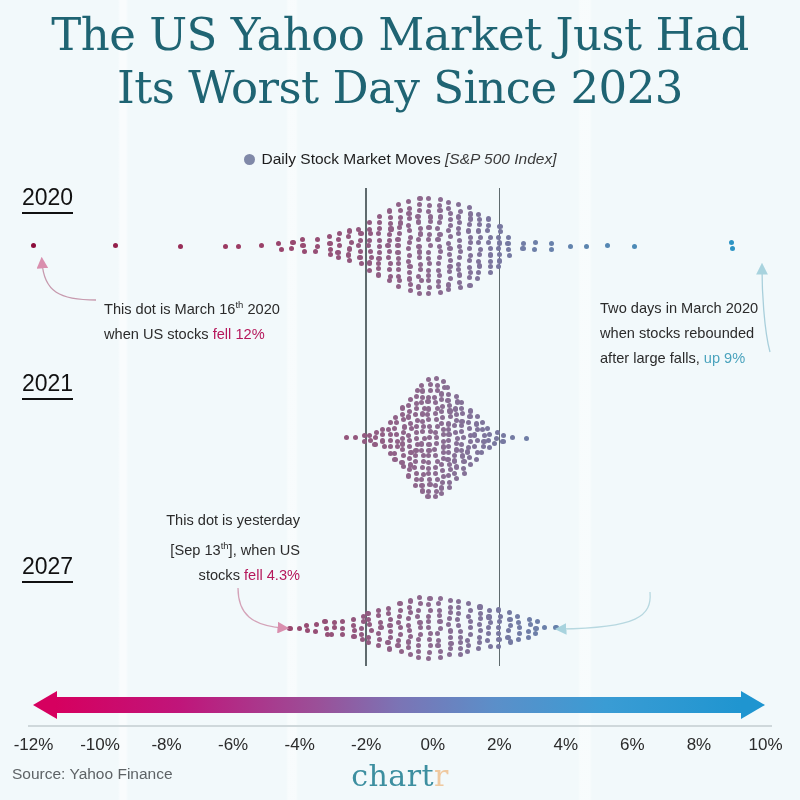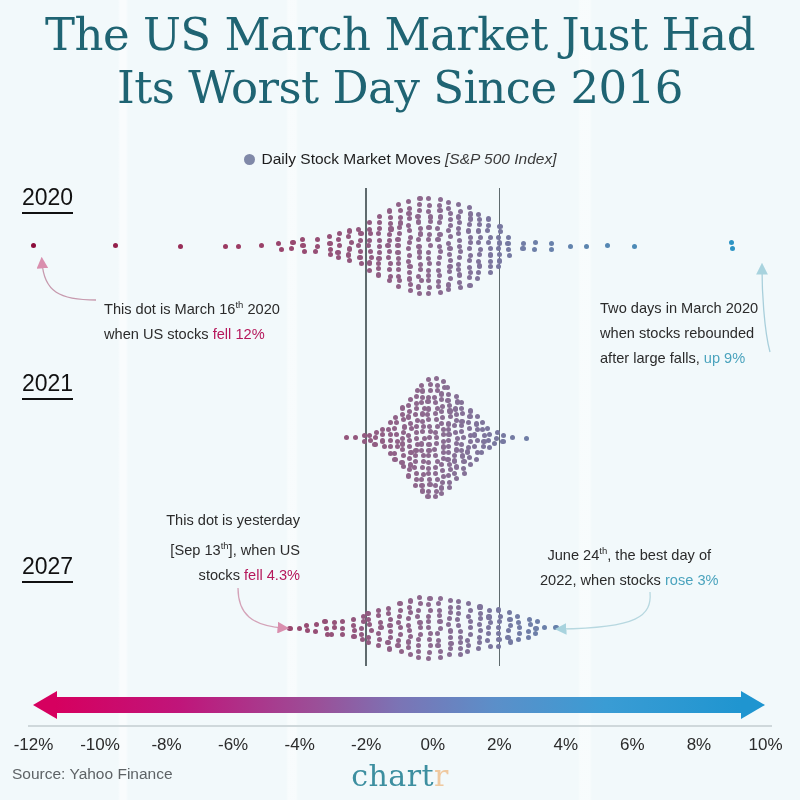--- a/index.html
+++ b/index.html
@@ -88,22 +88,22 @@
   svg.ann{position:absolute;left:0;top:0;width:800px;height:800px;pointer-events:none;overflow:visible;}
 </style>
 </head>
 <body>
 
 <div id="stage">
 
   <div class="bg-bands"></div>
 
   <div class="title">
-    <span>The US March Market Just Had</span>
-    <span class="l2">Its Worst Day Since 2016</span>
+    <span>The US Yahoo Market Just Had</span>
+    <span class="l2">Its Worst Day Since 2023</span>
   </div>
 
   <div class="legend">
     <span class="dot"></span><span>Daily Stock Market Moves</span>
     <span class="idx">[S&amp;P 500 Index]</span>
   </div>
 
   <div class="yearlbl" id="year0" style="left: 22px; top: 184px;">2020</div>
   <div class="yearlbl" id="year1" style="left: 22px; top: 370px;">2021</div>
   <div class="yearlbl" id="year2" style="left: 22px; top: 553px;">2027</div>
@@ -782,24 +782,20 @@
     <div>when stocks rebounded</div>
     <div>after large falls, <span class="rise">up 9%</span></div>
   </div>
 
   <div class="note" id="note2" style="text-align: right; left: 152px; top: 508px; width: 148px;">
     <div>This dot is yesterday</div>
     <div>[Sep 13<sup>th</sup>], when US</div>
     <div>stocks <span class="fall">fell 4.3%</span></div>
   </div>
 
-  <div class="note" id="note3" style="text-align: center; left: 540px; top: 538px;">
-    <div>June 24<sup>th</sup>, the best day of</div>
-    <div>2022, when stocks <span class="rise">rose 3%</span></div>
-  </div>
 
   <div class="axis-wrap">
 
     <div class="arrowbar">
       <div class="ahead l"></div>
       <div class="bar"></div>
       <div class="ahead r"></div>
     </div>
 
     <div class="axisline"></div>

